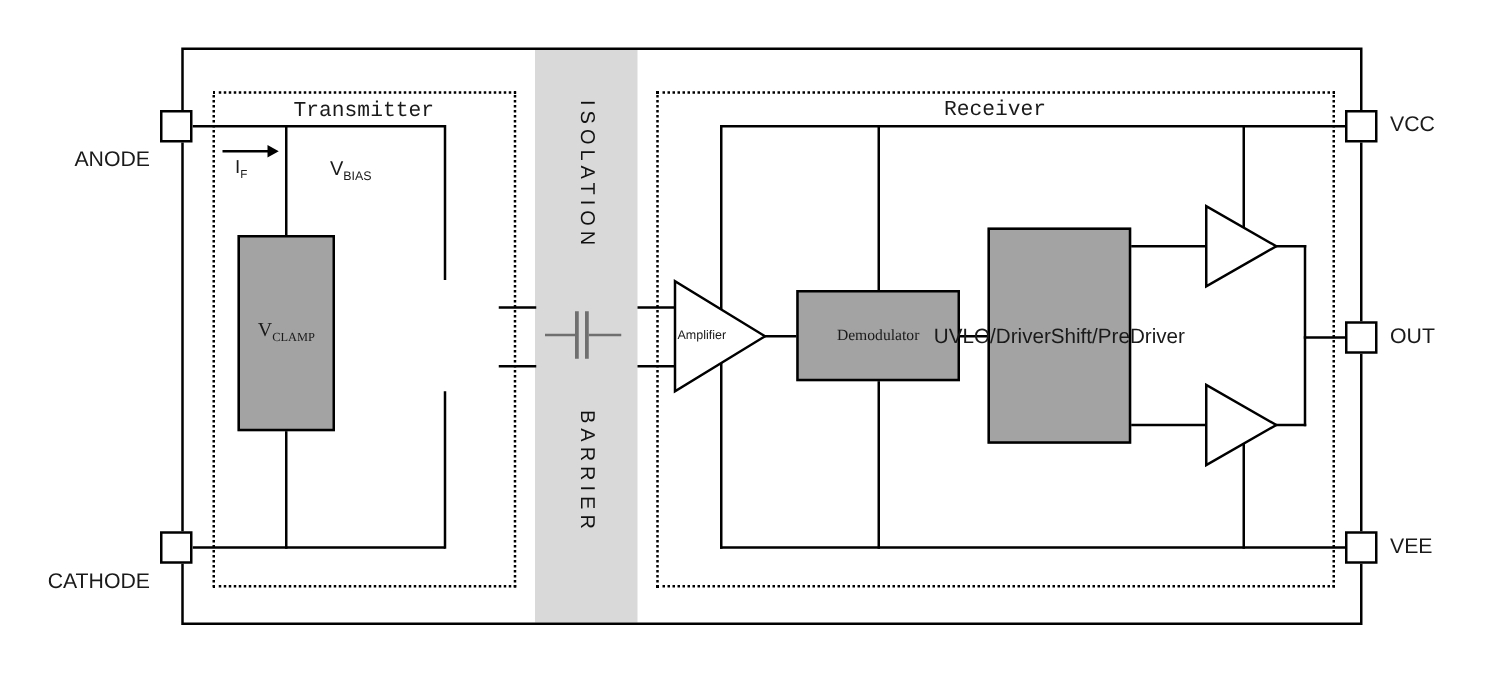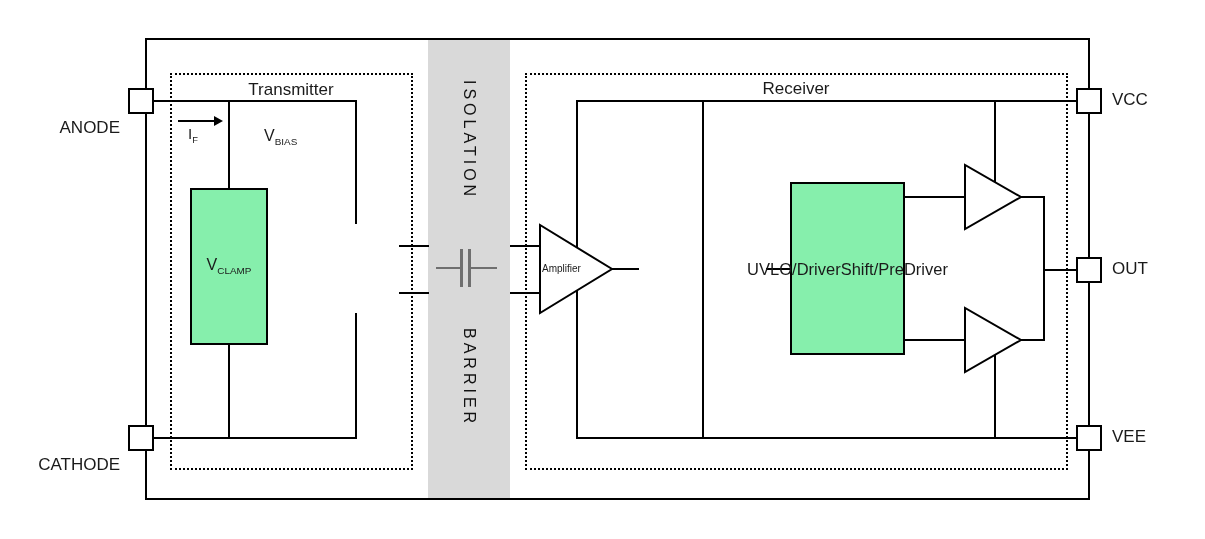--- a/index.html
+++ b/index.html
@@ -2,27 +2,27 @@
 <html><head>
 <meta charset="utf-8">
 <style>
   html,body{margin:0;padding:0;background:#ffffff;}
   .canvas{
     position:relative;width:1205px;height:539px;background:#ffffff;
     font-family:"Liberation Sans", sans-serif;color:#1a1a1a;overflow:hidden;
   }
   .wire{position:absolute;background:#000000;}
   .gray{background:#6f6f6f;}
-  .box{position:absolute;border:2px solid #000000;background:#86efac;box-sizing:border-box;}
+  .box{position:absolute;border:2px solid #000000;background:#a3a3a3;box-sizing:border-box;font-family:Liberation Serif, serif;}
   .dotted{position:absolute;border:2px dotted #000000;background:transparent;box-sizing:border-box;}
   .outline{position:absolute;border:2px solid #000000;background:transparent;box-sizing:border-box;}
   .pin{position:absolute;width:26px;height:26px;border:2px solid #000000;background:#ffffff;box-sizing:border-box;}
   .lbl{position:absolute;font-size:17px;line-height:20px;white-space:nowrap;}
   .lbl.right{text-align:right;margin-top:28px;}
-  .title{position:absolute;font-size:17px;line-height:21px;text-align:center;background:#ffffff;}
+  .title{position:absolute;font-size:17px;line-height:21px;text-align:center;background:#ffffff;font-family:Liberation Mono, monospace;}
   .blocklabel{position:absolute;display:flex;align-items:center;justify-content:center;box-sizing:border-box;}
   sub{font-size:0.62em;}
   .vtext{
     position:absolute;writing-mode:vertical-rl;font-size:16px;letter-spacing:4px;
     line-height:26px;white-space:nowrap;color:#111111;
   }
   .band{position:absolute;background:#d9d9d9;}
   .uvlo-text{position:absolute;display:flex;flex-direction:row;align-items:center;justify-content:center;
     font-size:16.5px;line-height:24px;text-align:center;}
   .smalltext{font-size:12.5px;}
@@ -74,20 +74,23 @@
   <div class="wire" style="left:1019px;top:196px;width:26px;height:2px;"></div>
   <div class="wire" style="left:1019px;top:339px;width:26px;height:2px;"></div>
   <div class="wire" style="left:1043px;top:196px;width:2px;height:145px;"></div>
   <div class="wire" style="left:1043px;top:269px;width:34px;height:2px;"></div>
 
   <div class="outline" style="left:145px;top:38px;width:945px;height:462px;"></div>
 
   <div class="box blocklabel" style="left:190px;top:188px;width:78px;height:157px;font-size:16px;">
     <span><span>V</span><sub>CLAMP</sub></span>
   </div>
+  <div class="box blocklabel smalltext" style="left:637px;top:232px;width:131px;height:73px;">
+    <span>Demodulator</span>
+  </div>
   <div class="box" style="left:790px;top:182px;width:115px;height:173px;"></div>
   <div class="uvlo-text" style="left:792px;top:184px;width:111px;height:169px;">
     <span>UVLO/</span>
     <span>Driver</span>
     <span>Shift/</span>
     <span>Pre</span>
     <span>Driver</span>
   </div>
 
   <svg style="left:538px;top:223px;" width="76" height="92" viewBox="0 0 76 92">

